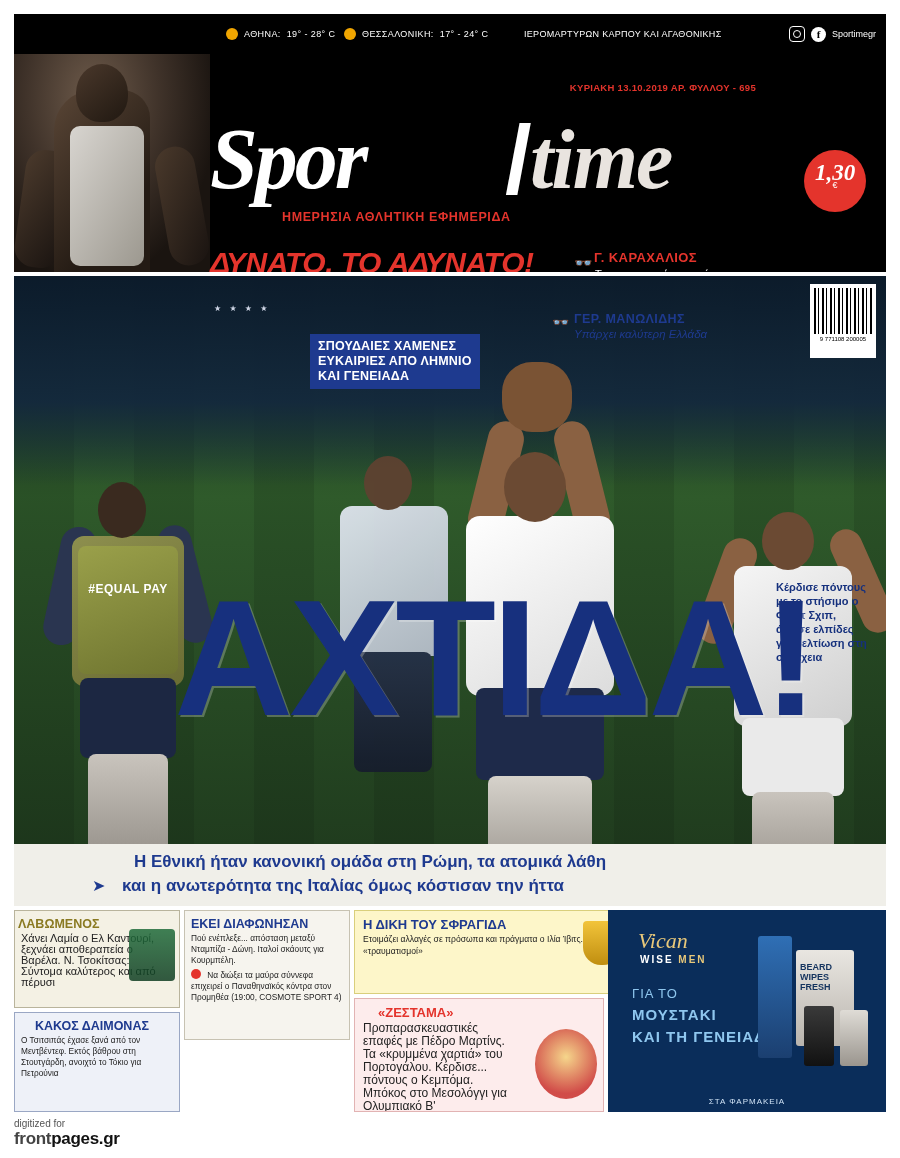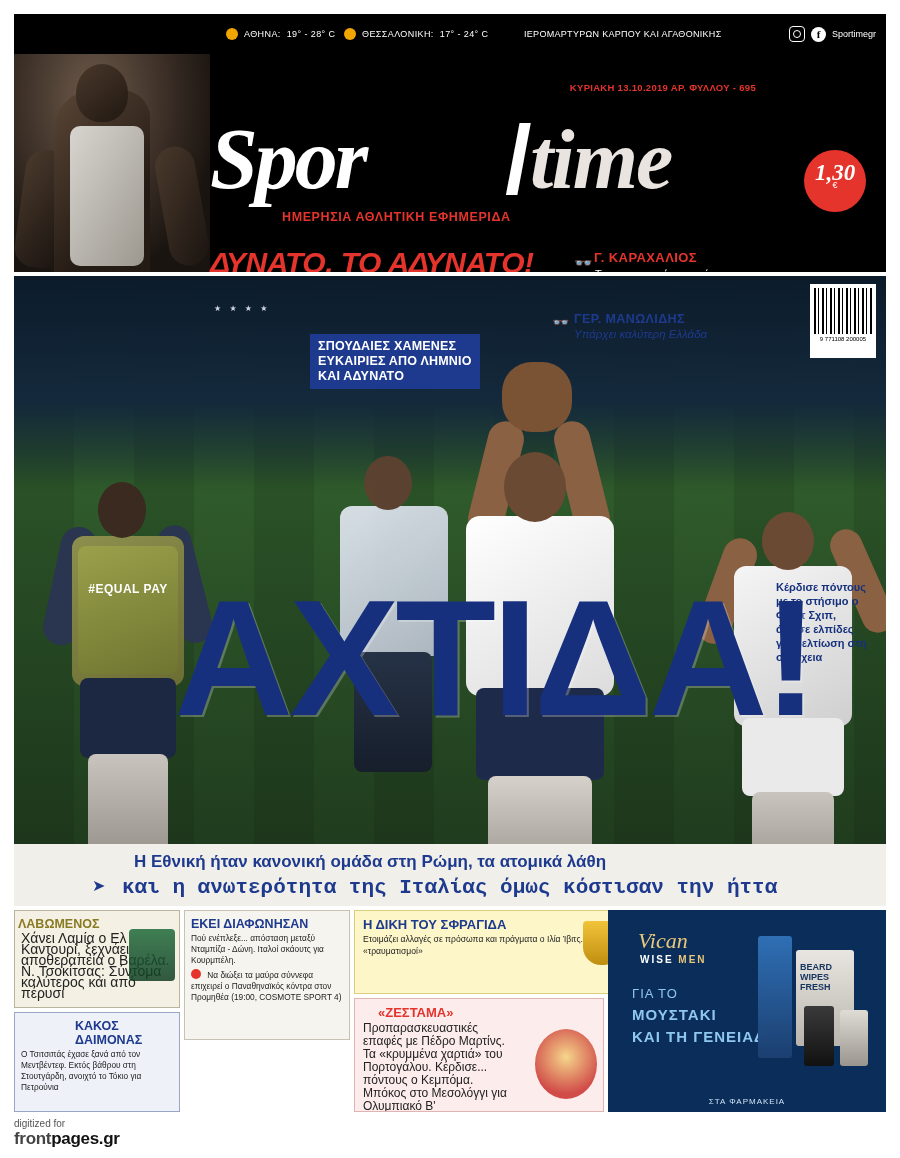--- a/index.html
+++ b/index.html
@@ -112,34 +112,34 @@
   .byline2 .nm{font-size:12.5px;font-weight:bold;letter-spacing:.4px;}
   .byline2 .q{font-size:11.5px;font-style:italic;margin-top:2px;}
   .gl2{position:absolute;left:538px;top:38px;color:#2f8fd8;font-size:14px;letter-spacing:-3px;}
 
   .cap-right{position:absolute;right:14px;top:304px;width:96px;background:rgba(255,255,255,.0);color:#15307d;font-size:11px;font-weight:bold;line-height:14px;}
 
   .axtida{position:absolute;left:160px;top:300px;font-family:"Liberation Sans",sans-serif;font-weight:bold;font-size:165px;line-height:165px;color:#17307e;letter-spacing:-4px;text-shadow:2px 2px 0 rgba(255,255,255,.25);}
 
   .subhead{position:absolute;left:0;bottom:0;width:872px;height:62px;background:#f0efe9;color:#1e3a8f;}
   .subhead .l1{position:absolute;left:120px;top:8px;font-size:17px;font-weight:bold;}
-  .subhead .l2{position:absolute;left:108px;top:32px;font-size:21px;font-weight:bold;font-family:Liberation Mono, monospace;}
+  .subhead .l2{position:absolute;left:108px;top:32px;font-size:17px;font-weight:bold;}
   .subhead .arrow{position:absolute;left:78px;top:32px;color:#1e3a8f;font-size:16px;}
 
   
   .bottom{position:absolute;left:14px;top:910px;width:872px;height:202px;}
   .bx{position:absolute;box-sizing:border-box;}
 
   .b1{left:0;top:0;width:166px;height:98px;background:#f4f1e4;border:1px solid #b9b49c;overflow:hidden;}
   .b1 .t{font-size:12.5px;font-weight:bold;color:#8a7a22;padding:6px 3px 2px;}
-  .b1 .p{font-size:14px;color:#222;padding:0 6px;line-height:11px;}
+  .b1 .p{font-size:11px;color:#222;padding:0 6px;line-height:11px;}
   .b1 .badge{position:absolute;right:4px;top:18px;width:46px;height:52px;border-radius:4px;background:linear-gradient(180deg,#1f6b3a,#0f3d21);opacity:.85;}
 
   .b2{left:0;top:102px;width:166px;height:100px;background:#eef1f8;border:1px solid #9aa7c4;}
-  .b2 .t{font-size:12.5px;font-weight:bold;color:#1e3a8f;padding:6px 20px 2px;margin-left:40px;}
+  .b2 .t{font-size:12.5px;font-weight:bold;color:#1e3a8f;padding:6px 20px 2px;}
   .b2 .p{font-size:8.3px;color:#222;padding:0 6px;line-height:11px;}
 
   .b3{left:170px;top:0;width:166px;height:130px;background:#f6f4ee;border:1px solid #c7c2b2;}
   .b3 .t{font-size:12.5px;font-weight:bold;color:#1e3a8f;padding:6px 6px 2px;}
   .b3 .p{font-size:8.3px;color:#222;padding:0 6px;line-height:11px;}
   .b3 .dot{display:inline-block;width:10px;height:10px;border-radius:50%;background:#e4342c;margin:3px 4px -1px 0;}
 
   .b4{left:170px;top:134px;width:166px;height:68px;background:#e4342c;border:1px solid #b52018;color:#fff;overflow:hidden;}
   .b4 .sc{position:absolute;left:52px;top:4px;width:62px;height:34px;border-radius:50%;border:2px solid #fff;font-size:15px;font-weight:bold;text-align:center;line-height:34px;font-family:"Liberation Serif",serif;}
   .b4 .t{position:absolute;left:6px;bottom:4px;font-size:13px;font-weight:bold;letter-spacing:.2px;}
@@ -274,21 +274,21 @@
     <div class="barcode">
       <div class="bars"></div>
       <div class="lbl">9 771108 200005</div>
     </div>
 
     <div class="stars">★ ★ ★ ★</div>
 
     <div class="cap-left">
       <span>ΣΠΟΥΔΑΙΕΣ ΧΑΜΕΝΕΣ</span>
       <span>ΕΥΚΑΙΡΙΕΣ ΑΠΟ ΛΗΜΝΙΟ</span>
-      <span>ΚΑΙ ΑΔΥΝΑΤΟ</span>
+      <span>ΚΑΙ ΓΕΝΕΙΑΔΑ</span>
     </div>
 
     <div class="gl2">👓</div>
     <div class="byline2">
       <div class="nm">ΓΕΡ. ΜΑΝΩΛΙΔΗΣ</div>
       <div class="q">Υπάρχει καλύτερη Ελλάδα</div>
     </div>
 
     <div class="cap-right">Κέρδισε πόντους με το στήσιμο ο Φαν'τ Σχιπ, άφησε ελπίδες για βελτίωση στη συνέχεια</div>
 

